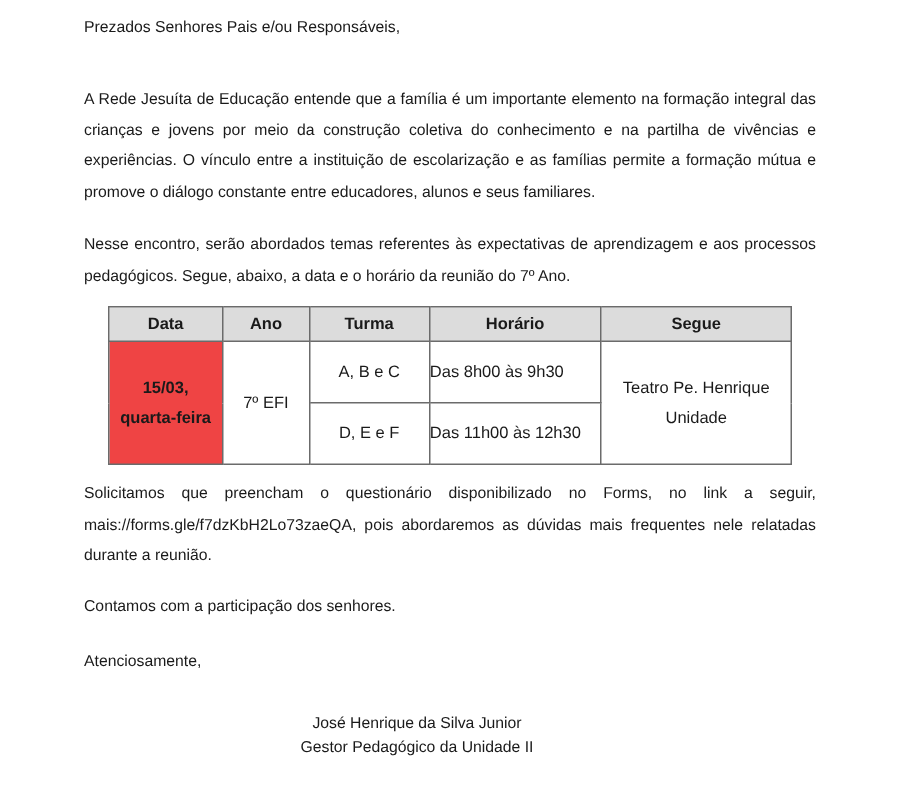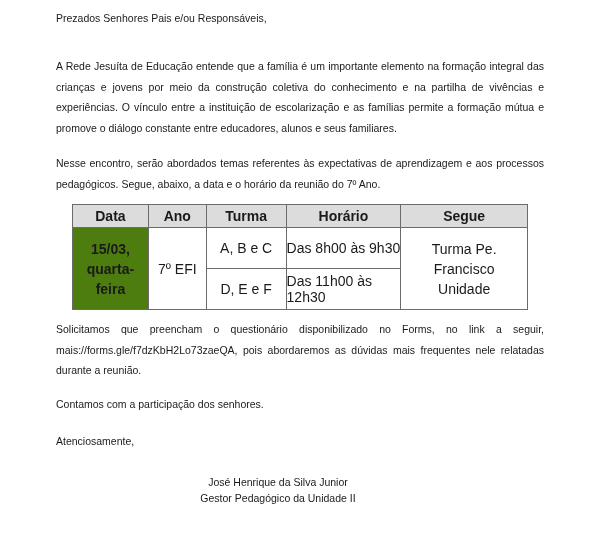--- a/index.html
+++ b/index.html
@@ -11,27 +11,27 @@
   .para1 { top: 56px; }
   .para2 { top: 153px; }
   .para3 { top: 319px; }
   .para4 { top: 394px; }
   .closing { top: 431px; }
   .sig { position: absolute; left: 0; width: 556px; text-align: center; line-height: 16px; }
   .sig-name { top: 474px; }
   .sig-role { top: 490px; }
 
   table.sched { position: absolute; left: 72px; top: 204px; width: 456px;
-                border-collapse: collapse; font-size: 14px; }
+                border-collapse: collapse; font-size: 11px; }
   table.sched th, table.sched td { border: 1px solid #6b6b6b; padding: 0; }
   table.sched th { background: #dcdcdc; height: 22px; font-weight: bold; text-align: center; }
   table.sched td { height: 40px; }
   td.c { text-align: center; }
   td.l { text-align: left; padding-left: 5px; }
-  td.date { background: #4d7c0f; font-weight: bold; text-align: center; line-height: 20px; }
+  td.date { background: #ef4444; font-weight: bold; text-align: center; line-height: 20px; }
   td.local { text-align: center; line-height: 20px; }
 </style>
 </head>
 <body>
 
 <p class="p greet">Prezados Senhores Pais e/ou Responsáveis,</p>
 
 <p class="p just para1">A Rede Jesuíta de Educação entende que a família é um importante elemento na formação integral das crianças e jovens por meio da construção coletiva do conhecimento e na partilha de vivências e experiências. O vínculo entre a instituição de escolarização e as famílias permite a formação mútua e promove o diálogo constante entre educadores, alunos e seus familiares.</p>
 
 <p class="p just para2">Nesse encontro, serão abordados temas referentes às expectativas de aprendizagem e aos processos pedagógicos. Segue, abaixo, a data e o horário da reunião do 7º Ano.</p>
@@ -54,21 +54,21 @@
   </tr>
   <tr>
     <td class="date" rowspan="2">
       <span>15/03,</span><br>
       <span>quarta-feira</span>
     </td>
     <td class="c" rowspan="2">7º EFI</td>
     <td class="c">A, B e C</td>
     <td class="l">Das 8h00 às 9h30</td>
     <td class="local" rowspan="2">
-      <span>Turma Pe. Francisco</span><br>
+      <span>Teatro Pe. Henrique</span><br>
       <span>Unidade</span>
     </td>
   </tr>
   <tr>
     <td class="c">D, E e F</td>
     <td class="l">Das 11h00 às 12h30</td>
   </tr>
 </tbody>
   </table>
 

